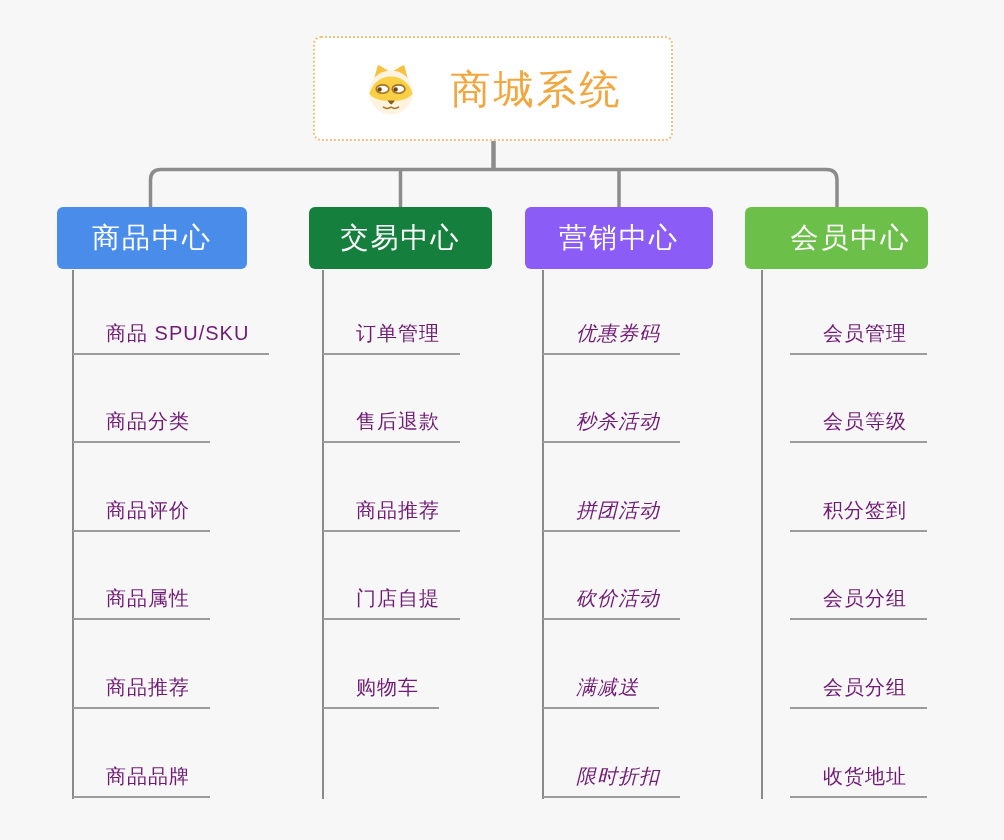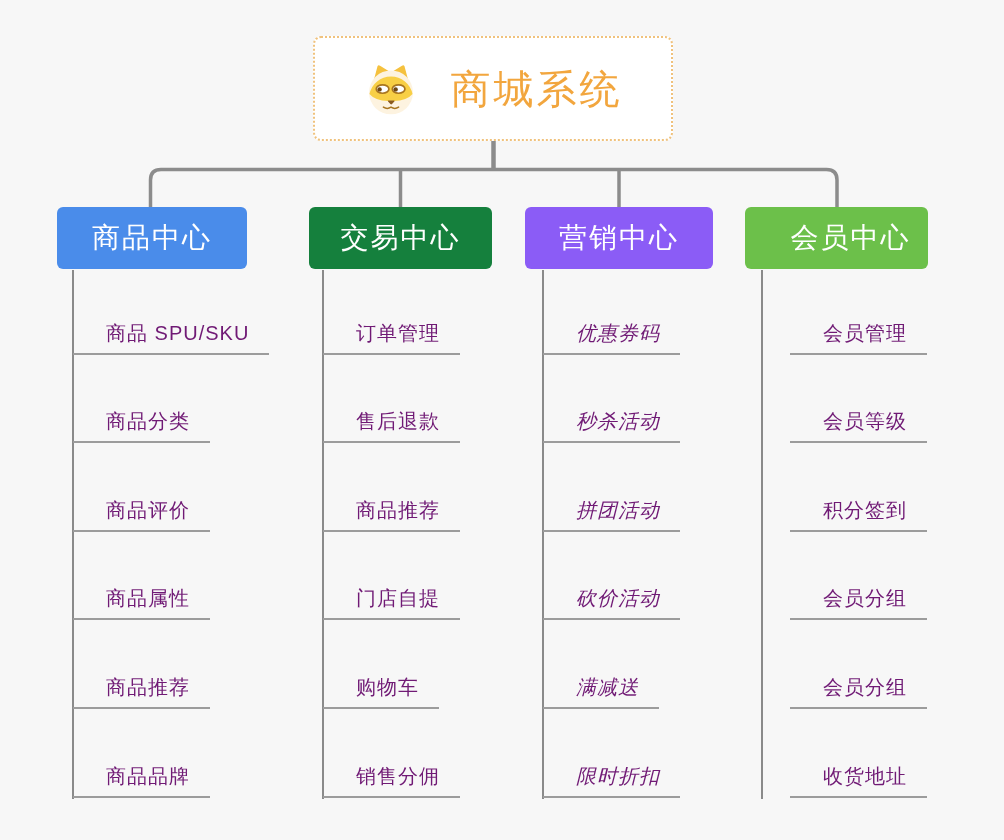--- a/index.html
+++ b/index.html
@@ -156,23 +156,20 @@
       </div>
     <div class="leaf-slot">
         <div class="leaf-node">商品推荐</div>
       </div>
     <div class="leaf-slot">
         <div class="leaf-node">门店自提</div>
       </div>
     <div class="leaf-slot">
         <div class="leaf-node">购物车</div>
       </div>
-    <div class="leaf-slot">
-        <div class="leaf-node">销售分佣</div>
-      </div>
   </div>
 
   <div class="leaf-col leaf-col-2">
     <div class="leaf-slot">
         <div class="leaf-node">优惠券码</div>
       </div>
     <div class="leaf-slot">
         <div class="leaf-node">秒杀活动</div>
       </div>
     <div class="leaf-slot">

